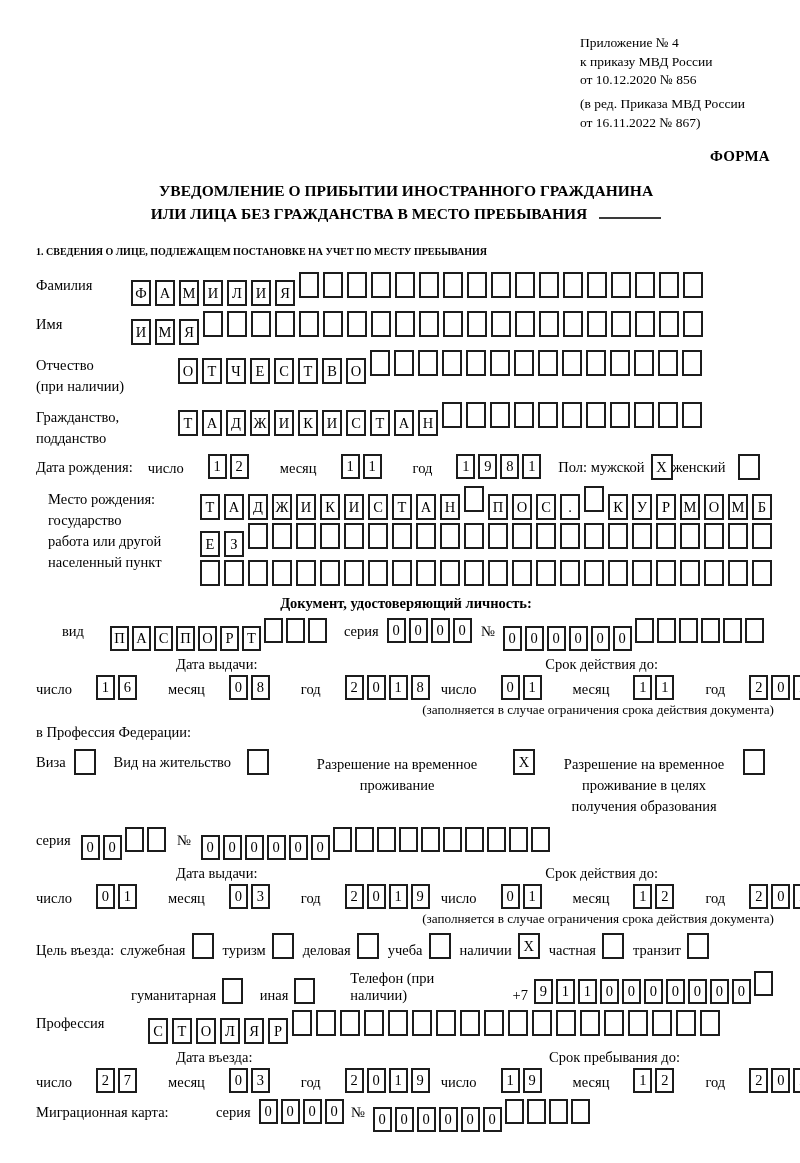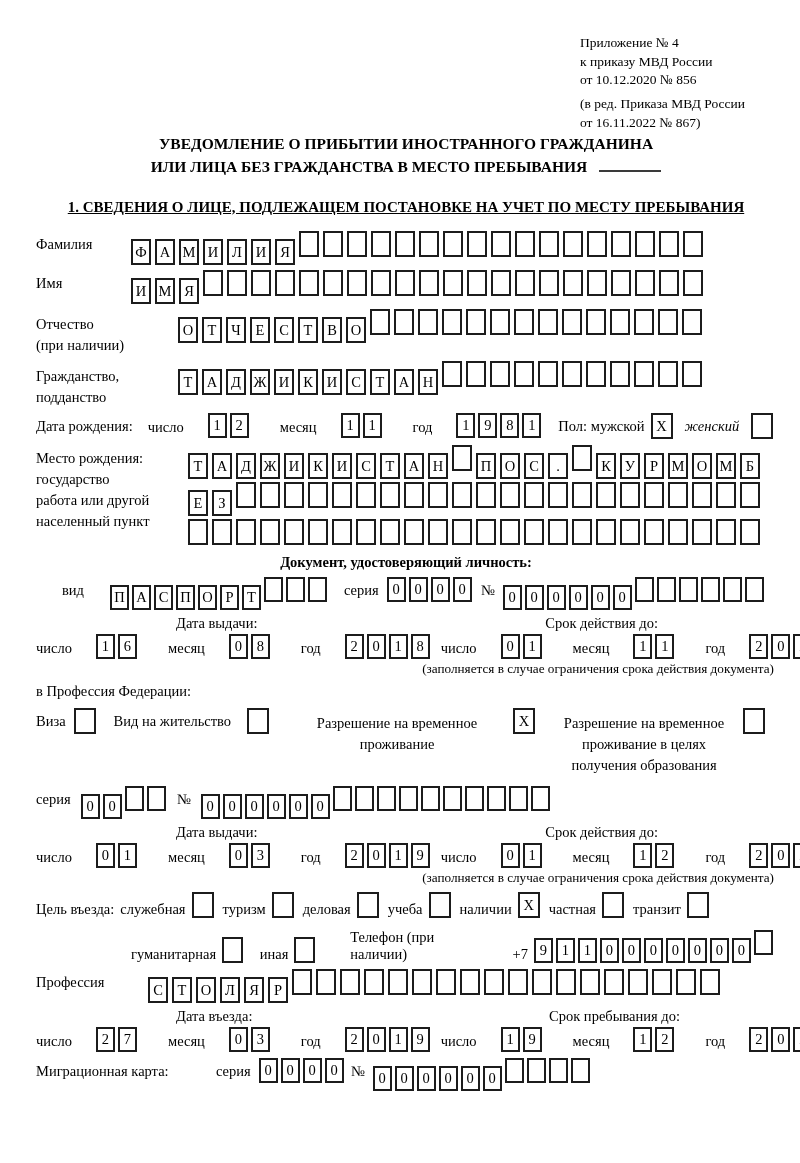--- a/index.html
+++ b/index.html
@@ -12,21 +12,21 @@
   .page { width: 800px; height: 1163px; padding: 34px 24px 0 36px; }
 
   
   .hdr { margin-left: auto; width: 196px; font-size: 13.5px; line-height: 1.38; }
   .hdr .rev { margin-top: 5px; }
   .forma { text-align: right; font-weight: bold; font-size: 15px; margin: 16px 6px 14px 0; letter-spacing: .3px; }
 
   .title { text-align: center; font-weight: bold; font-size: 15.5px; line-height: 1.5; }
   .blank-line { display: inline-block; width: 62px; border-bottom: 2px solid #3a3a3a; height: .9em; margin-left: 12px; }
 
-  .sec { font-weight: bold; font-size: 15px; text-align: center; margin: 20px 0 15px; text-decoration: underline; }
+  .sec { font-weight: bold; font-size: 10px; text-align: left; margin: 20px 0 15px; }
 
   
   .frow { display: flex; align-items: flex-start; margin-bottom: 5px; }
   .flabel { flex: 0 0 auto; padding-top: 5px; }
   .cells { white-space: nowrap; }
   .cells span {
     display: inline-block; width: 20px; height: 26px; border: 2px solid #1c1c1c;
     margin-right: 4px; text-align: center; line-height: 22px; font-size: 14.5px;
   }
   .cells.small span { width: 19px; height: 25px; margin-right: 3px; line-height: 21px; }
@@ -74,20 +74,21 @@
 <div class="page">
 
   <div class="hdr">
     <div>Приложение № 4</div>
     <div>к приказу МВД России</div>
     <div>от 10.12.2020 № 856</div>
     <div class="rev">(в ред. Приказа МВД России</div>
     <div>от 16.11.2022 № 867)</div>
   </div>
 
+  <div class="forma">ФОРМА</div>
 
   <div class="title">
     <div>УВЕДОМЛЕНИЕ О ПРИБЫТИИ ИНОСТРАННОГО ГРАЖДАНИНА</div>
     <div>
       <span>ИЛИ ЛИЦА БЕЗ ГРАЖДАНСТВА В МЕСТО ПРЕБЫВАНИЯ</span><span class="blank-line"></span>
     </div>
   </div>
 
   <div class="sec">1. СВЕДЕНИЯ О ЛИЦЕ, ПОДЛЕЖАЩЕМ ПОСТАНОВКЕ НА УЧЕТ ПО МЕСТУ ПРЕБЫВАНИЯ</div>
 
@@ -125,25 +126,25 @@
       <span class="dl">месяц</span>
       <span class="cells small"><span>1</span><span>1</span></span>
       <span class="dl">год</span>
       <span class="cells small"><span>1</span><span>9</span><span>8</span><span>1</span></span>
     </span>
     <span class="flabel" style="margin-left:6px;margin-right:6px;">
       <span>Пол:</span>
       <span>мужской</span>
     </span>
     <span class="checkbox">X</span>
-    <span class="flabel" style="margin-left:12px;margin-right:12px;font-style:italic;">женский</span>
-    <span class="checkbox"></span>
-  </div>
-
-  <div class="frow" style="margin-top:6px;margin-bottom:2px;">
+    <span class="flabel" style="margin-right:12px;">женский</span>
+    <span class="checkbox"></span>
+  </div>
+
+  <div class="frow" style="margin-top:6px;margin-bottom:2px;justify-content:flex-end;">
     <span class="flabel w150 lbl2" style="padding-top:3px;">
       <span>Место рождения:</span><br>
       <span>государство</span><br>
       <span>работа или другой</span><br>
       <span>населенный пункт</span>
     </span>
     <span>
       <div class="mrow"><span class="cells"><span>Т</span><span>А</span><span>Д</span><span>Ж</span><span>И</span><span>К</span><span>И</span><span>С</span><span>Т</span><span>А</span><span>Н</span><span></span><span>П</span><span>О</span><span>С</span><span>.</span><span></span><span>К</span><span>У</span><span>Р</span><span>М</span><span>О</span><span>М</span><span>Б</span></span></div>
       <div class="mrow"><span class="cells"><span>Е</span><span>З</span><span></span><span></span><span></span><span></span><span></span><span></span><span></span><span></span><span></span><span></span><span></span><span></span><span></span><span></span><span></span><span></span><span></span><span></span><span></span><span></span><span></span><span></span></span></div>
       <div class="mrow"><span class="cells"><span></span><span></span><span></span><span></span><span></span><span></span><span></span><span></span><span></span><span></span><span></span><span></span><span></span><span></span><span></span><span></span><span></span><span></span><span></span><span></span><span></span><span></span><span></span><span></span></span></div>

